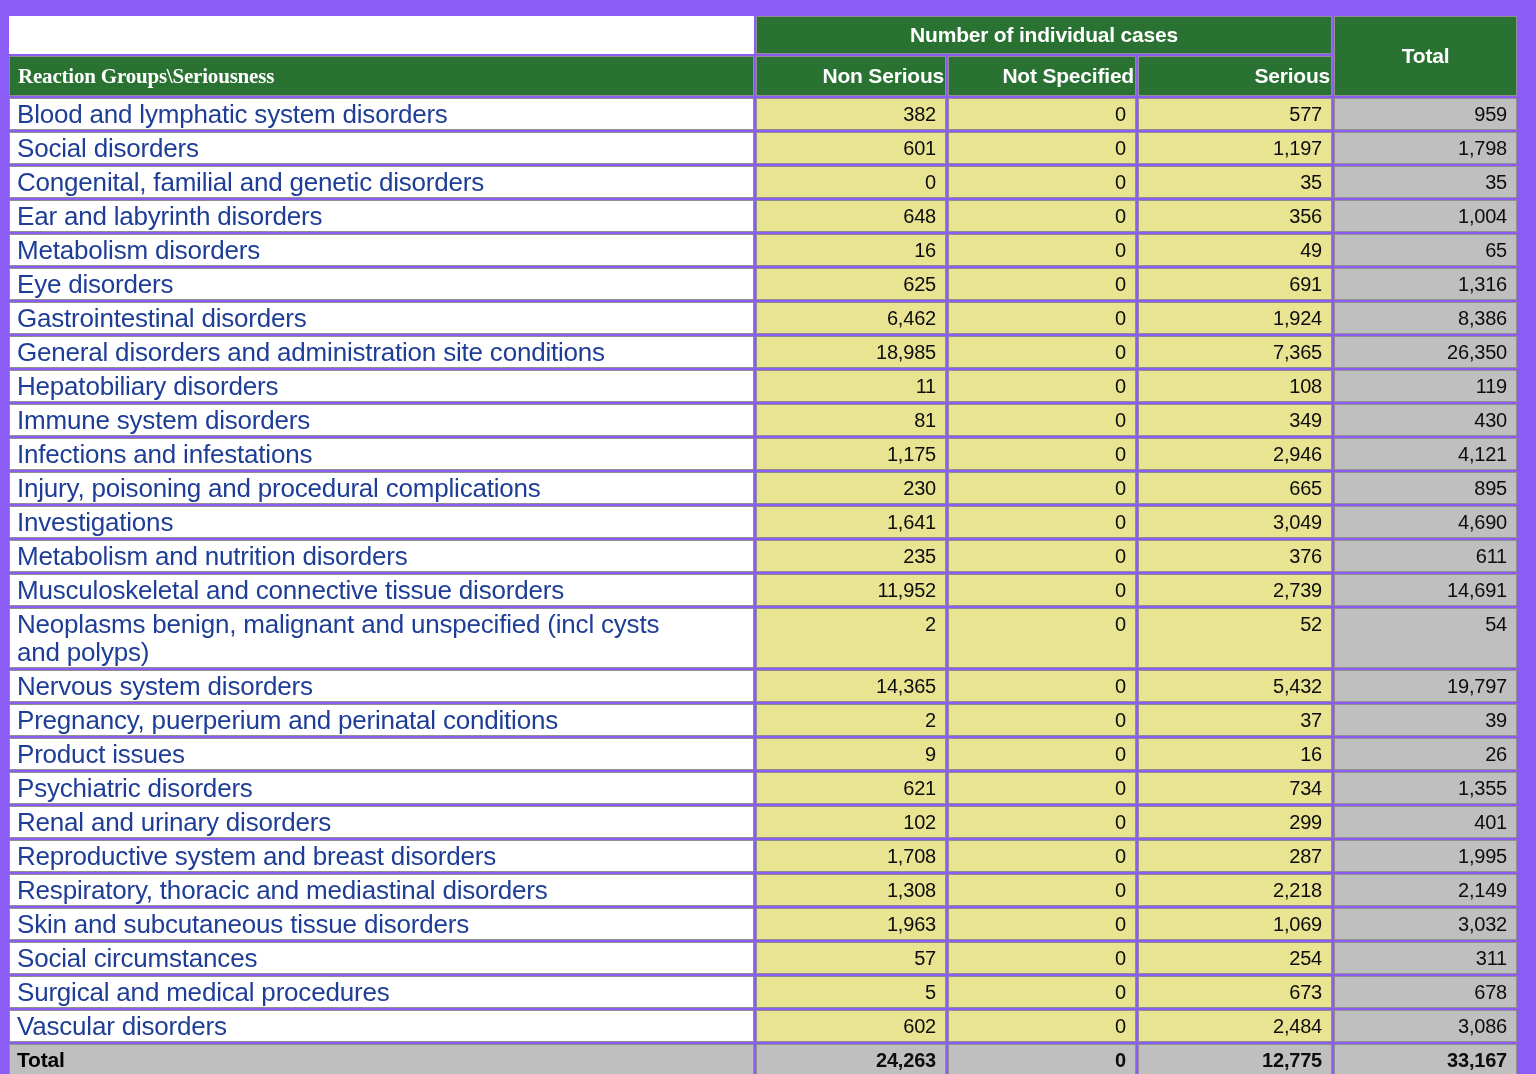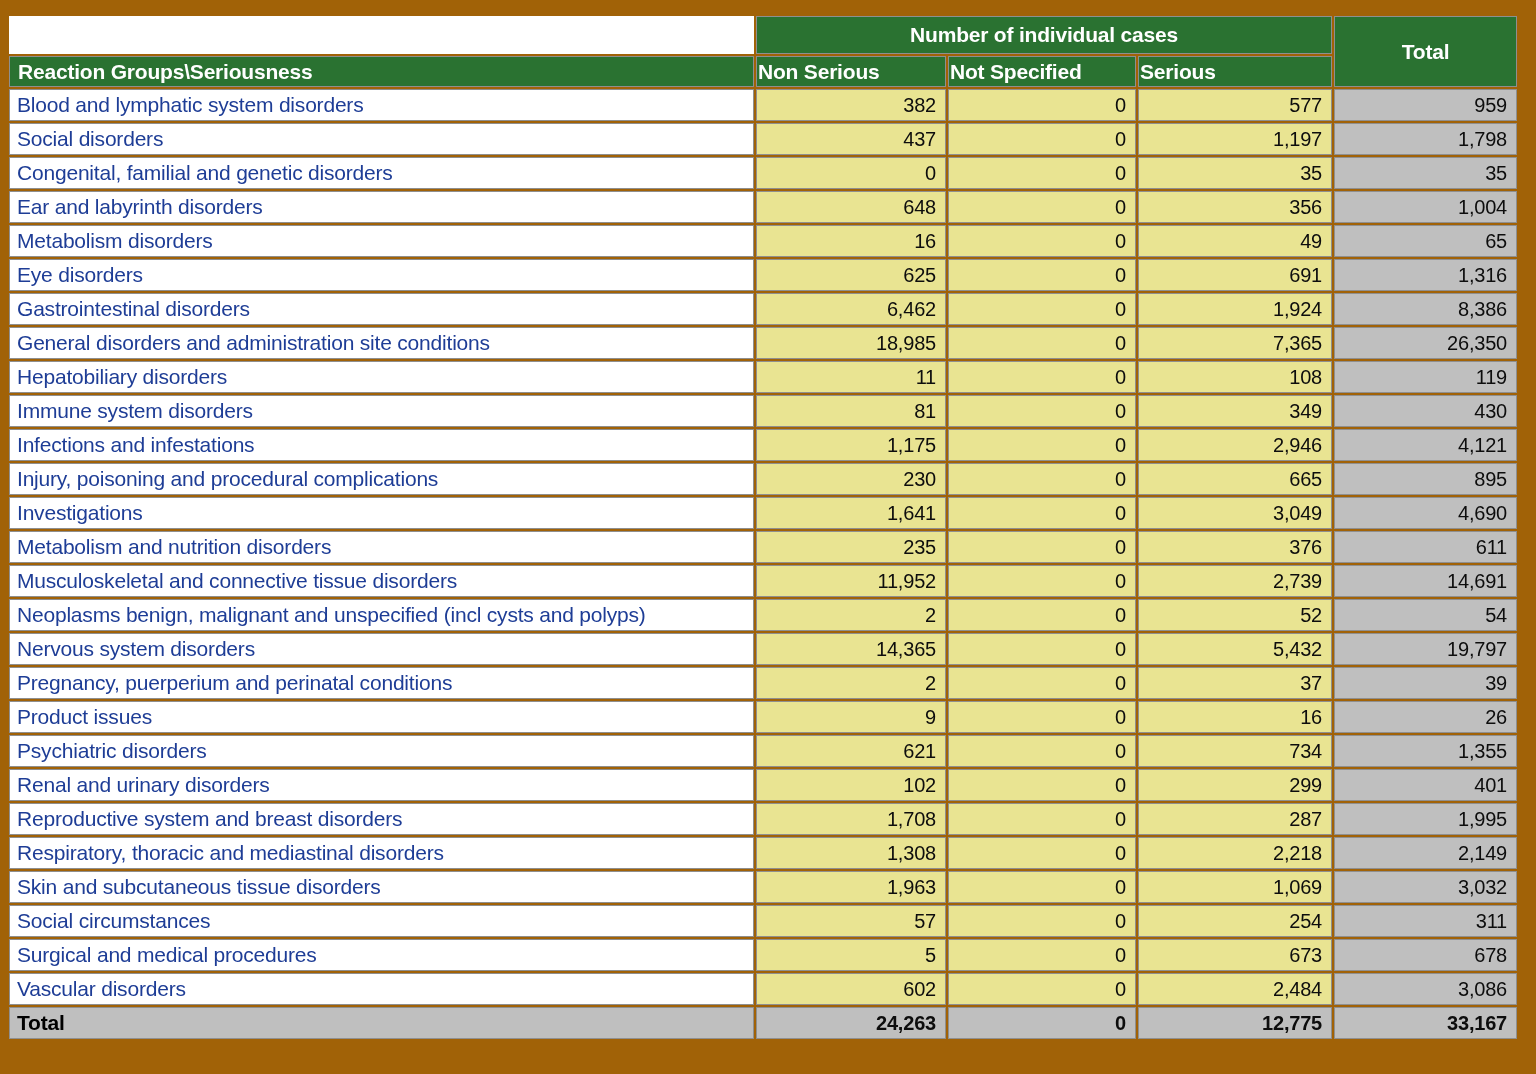--- a/index.html
+++ b/index.html
@@ -4,21 +4,21 @@
 <style>
   html, body {
     margin: 0;
     padding: 0;
     background: #ffffff;
     font-family: "Liberation Sans", sans-serif;
   }
   .page {
     width: 1536px;
     height: 1074px;
-    background: #a16207;
+    background: #8b5cf6;
     overflow: hidden;
   }
   table.cases {
     border-collapse: separate;
     border-spacing: 2px;
     table-layout: fixed;
     width: 1506px;
     margin: 14px 0 0 7px;
   }
   col.c-label { width: 745px; }
@@ -40,28 +40,28 @@
     background: #ffffff;
   }
   th.green {
     background: #2a7231;
     color: #ffffff;
     font-weight: bold;
     font-size: 21px;
     letter-spacing: -0.2px;
   }
   th.top-header { text-align: center; height: 38px; }
-  th.left-header { text-align: left; padding: 1px 8px; height: 31px; }
-  th.col-header { text-align: left; height: 31px; }
+  th.left-header { text-align: left; padding: 1px 8px; height: 31px; font-family: Liberation Serif, serif; }
+  th.col-header { text-align: right; height: 40px; }
   th.total-header { text-align: center; }
 
   td.label {
     background: #ffffff;
     color: #1e3d96;
-    font-size: 21px;
+    font-size: 26px;
     letter-spacing: -0.2px;
     padding: 1px 7px;
     line-height: 28px;
     cursor: pointer;
   }
   td.label .label-text {
     display: inline-block;
     max-width: 650px;
   }
   td.num {
@@ -116,21 +116,21 @@
   <tr>
     <td class="label"><span class="label-text">Blood and lymphatic system disorders</span></td>
     <td class="num yellow">382</td>
     <td class="num yellow">0</td>
     <td class="num yellow">577</td>
     <td class="num total-col">959</td>
   </tr>
 
   <tr>
     <td class="label"><span class="label-text">Social disorders</span></td>
-    <td class="num yellow">437</td>
+    <td class="num yellow">601</td>
     <td class="num yellow">0</td>
     <td class="num yellow">1,197</td>
     <td class="num total-col">1,798</td>
   </tr>
 
   <tr>
     <td class="label"><span class="label-text">Congenital, familial and genetic disorders</span></td>
     <td class="num yellow">0</td>
     <td class="num yellow">0</td>
     <td class="num yellow">35</td>

